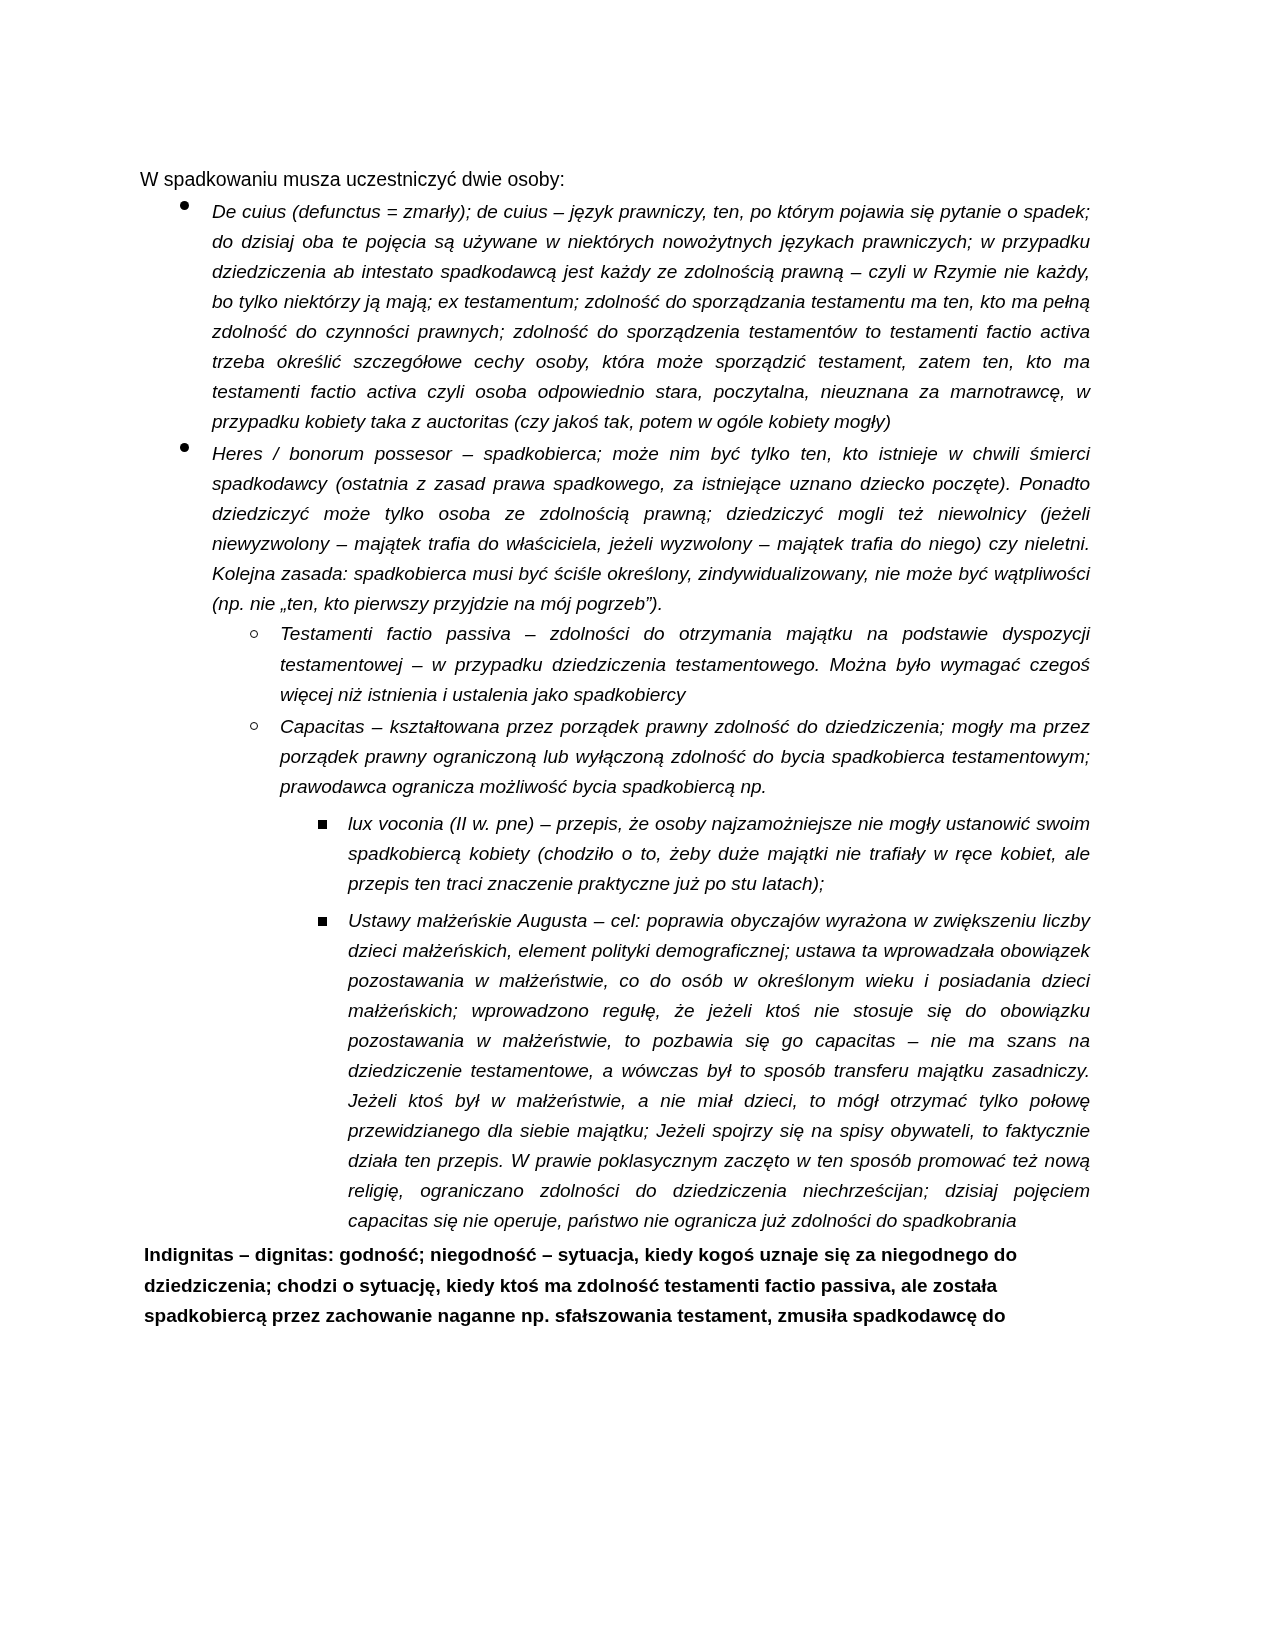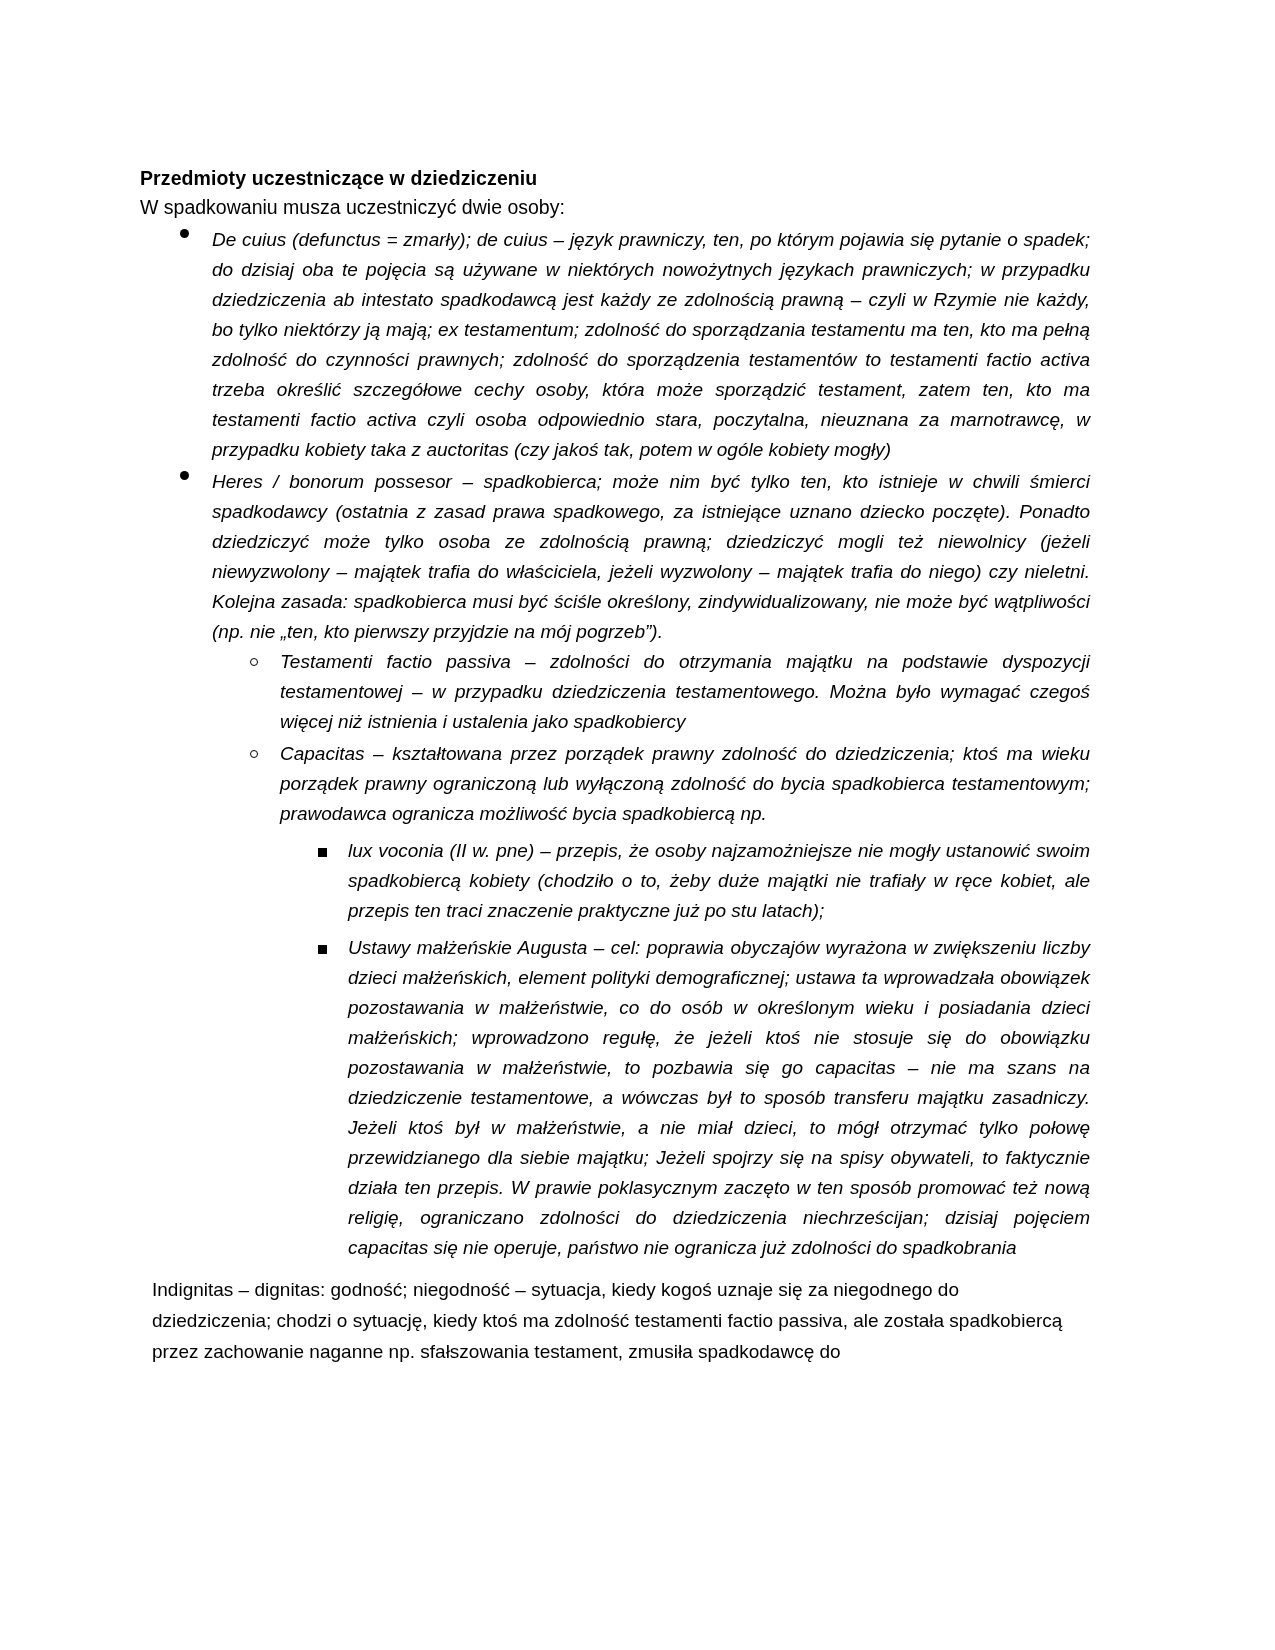--- a/index.html
+++ b/index.html
@@ -116,52 +116,52 @@
   }
   ul.lvl3 > li > .marker {
     position: absolute;
     left: 38px;
     top: 6px;
   }
   .tail-para {
     font-size: 19px;
     line-height: 1.62;
     text-align: left;
-    margin: 12px;
+    margin: 4px;
+    font-weight: bold;
   }
   .tail-block {
     margin-top: 2px;
   }
 </style>
 </head>
 <body>
 
 <div class="page">
   <div class="content">
 
-    <h1 class="doc-title">Przedmioty uczestniczące w dziedziczeniu</h1>
     <p class="doc-subtitle">W spadkowaniu musza uczestniczyć dwie osoby:</p>
 
     <ul class="lvl1">
       <li>
         <span class="marker"><span class="bullet-disc"></span></span>
         <p class="para">De cuius (defunctus = zmarły); de cuius – język prawniczy, ten, po którym pojawia się pytanie o spadek; do dzisiaj oba te pojęcia są używane w niektórych nowożytnych językach prawniczych; w przypadku dziedziczenia ab intestato spadkodawcą jest każdy ze zdolnością prawną – czyli w Rzymie nie każdy, bo tylko niektórzy ją mają; ex testamentum; zdolność do sporządzania testamentu ma ten, kto ma pełną zdolność do czynności prawnych; zdolność do sporządzenia testamentów to testamenti factio activa trzeba określić szczegółowe cechy osoby, która może sporządzić testament, zatem ten, kto ma testamenti factio activa czyli osoba odpowiednio stara, poczytalna, nieuznana za marnotrawcę, w przypadku kobiety taka z auctoritas (czy jakoś tak, potem w ogóle kobiety mogły)</p>
       </li>
       <li>
         <span class="marker"><span class="bullet-disc"></span></span>
         <p class="para">Heres / bonorum possesor – spadkobierca; może nim być tylko ten, kto istnieje w chwili śmierci spadkodawcy (ostatnia z zasad prawa spadkowego, za istniejące uznano dziecko poczęte). Ponadto dziedziczyć może tylko osoba ze zdolnością prawną; dziedziczyć mogli też niewolnicy (jeżeli niewyzwolony – majątek trafia do właściciela, jeżeli wyzwolony – majątek trafia do niego) czy nieletni. Kolejna zasada: spadkobierca musi być ściśle określony, zindywidualizowany, nie może być wątpliwości (np. nie „ten, kto pierwszy przyjdzie na mój pogrzeb”).</p>
 
         <ul class="lvl2">
           <li>
             <span class="marker"><span class="bullet-circle"></span></span>
             <p class="para">Testamenti factio passiva – zdolności do otrzymania majątku na podstawie dyspozycji testamentowej – w przypadku dziedziczenia testamentowego. Można było wymagać czegoś więcej niż istnienia i ustalenia jako spadkobiercy</p>
           </li>
           <li>
             <span class="marker"><span class="bullet-circle"></span></span>
-            <p class="para">Capacitas – kształtowana przez porządek prawny zdolność do dziedziczenia; ktoś ma wieku porządek prawny ograniczoną lub wyłączoną zdolność do bycia spadkobierca testamentowym; prawodawca ogranicza możliwość bycia spadkobiercą np.</p>
+            <p class="para">Capacitas – kształtowana przez porządek prawny zdolność do dziedziczenia; mogły ma przez porządek prawny ograniczoną lub wyłączoną zdolność do bycia spadkobierca testamentowym; prawodawca ogranicza możliwość bycia spadkobiercą np.</p>
 
             <ul class="lvl3">
               <li>
                 <span class="marker"><span class="bullet-square"></span></span>
                 <p class="para">lux voconia (II w. pne) – przepis, że osoby najzamożniejsze nie mogły ustanowić swoim spadkobiercą kobiety (chodziło o to, żeby duże majątki nie trafiały w ręce kobiet, ale przepis ten traci znaczenie praktyczne już po stu latach);</p>
               </li>
               <li>
                 <span class="marker"><span class="bullet-square"></span></span>
                 <p class="para">Ustawy małżeńskie Augusta – cel: poprawia obyczajów wyrażona w zwiększeniu liczby dzieci małżeńskich, element polityki demograficznej; ustawa ta wprowadzała obowiązek pozostawania w małżeństwie, co do osób w określonym wieku i posiadania dzieci małżeńskich; wprowadzono regułę, że jeżeli ktoś nie stosuje się do obowiązku pozostawania w małżeństwie, to pozbawia się go capacitas – nie ma szans na dziedziczenie testamentowe, a wówczas był to sposób transferu majątku zasadniczy. Jeżeli ktoś był w małżeństwie, a nie miał dzieci, to mógł otrzymać tylko połowę przewidzianego dla siebie majątku; Jeżeli spojrzy się na spisy obywateli, to faktycznie działa ten przepis. W prawie poklasycznym zaczęto w ten sposób promować też nową religię, ograniczano zdolności do dziedziczenia niechrześcijan; dzisiaj pojęciem capacitas się nie operuje, państwo nie ogranicza już zdolności do spadkobrania</p>
               </li>

